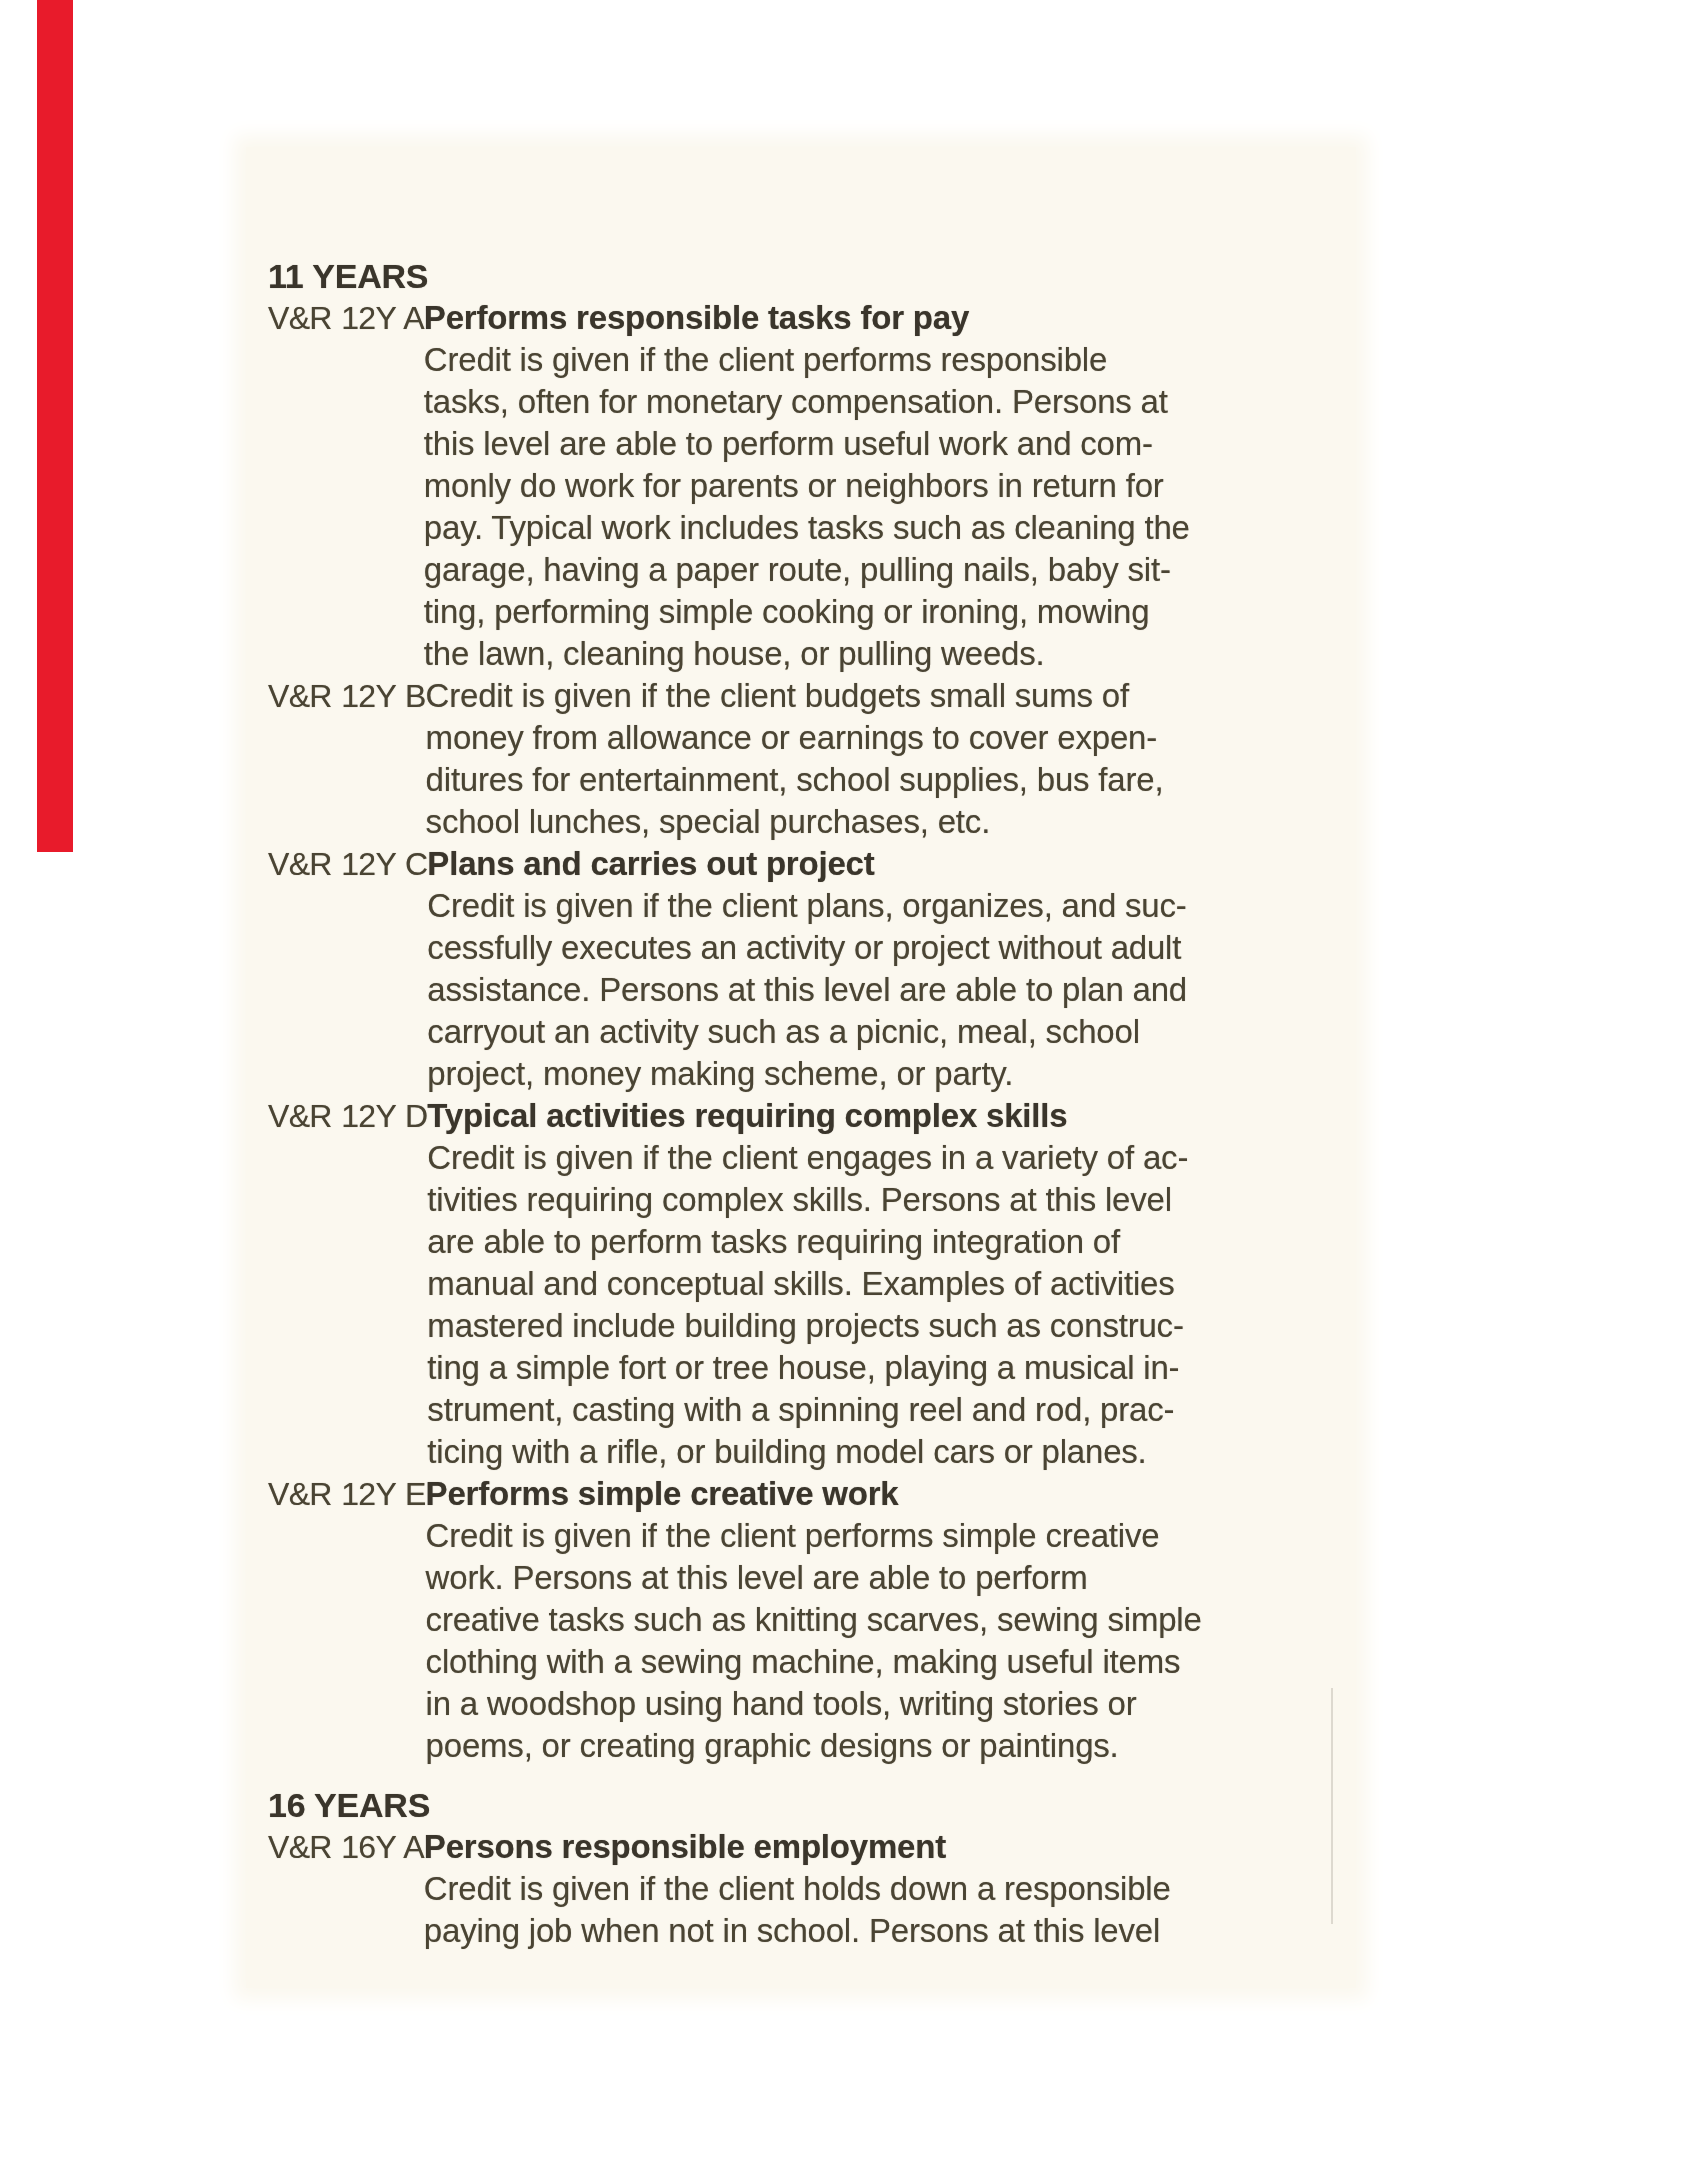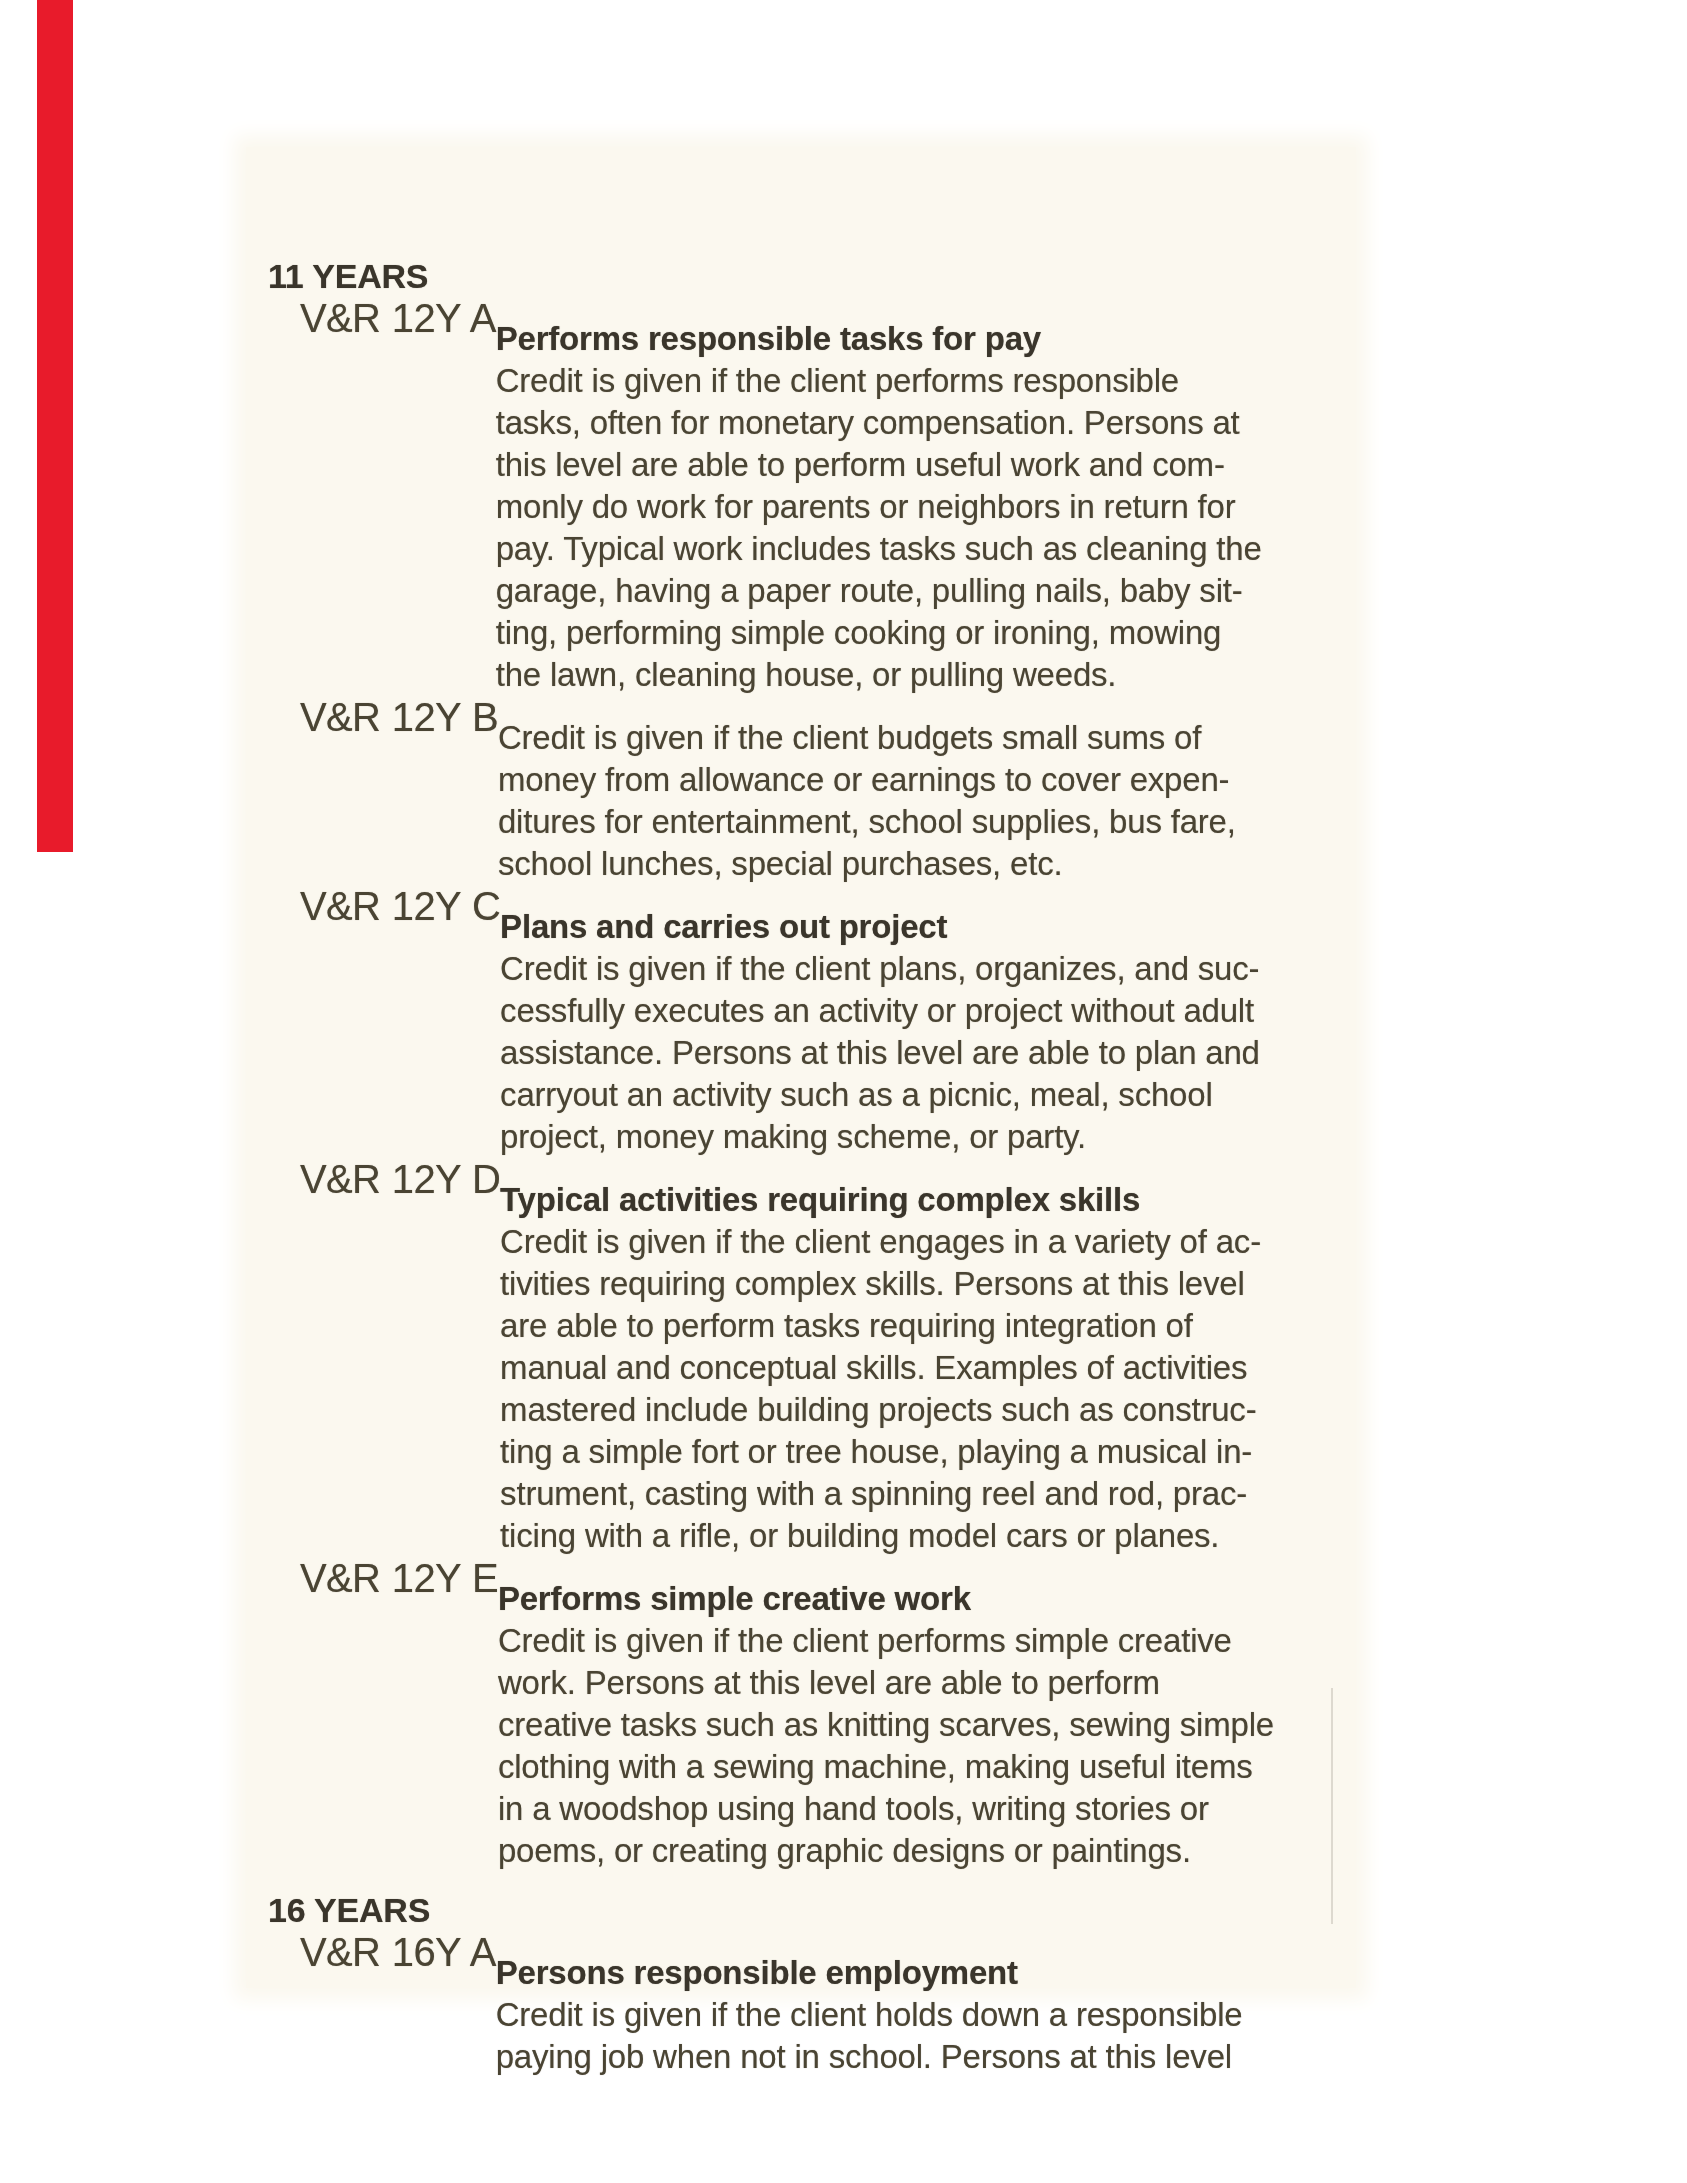--- a/index.html
+++ b/index.html
@@ -39,27 +39,26 @@
   .sec-heading{
     font-weight:bold;
     font-size:34px;
     color:#3a352b;
     text-shadow:0 0 0.9px rgba(58,53,43,0.55);
   }
   .sec-heading.second{margin-top:17px;}
   .item{display:flex;align-items:flex-start;}
   .code{
     flex:0 0 136px;
-    font-size:40px;
+    font-size:32px;
     letter-spacing:-0.7px;
     word-spacing:1.3px;
     white-space:nowrap;
-    margin-left:32px;
   }
-  .item-content{flex:1 1 auto;margin-top:21px;}
+  .item-content{flex:1 1 auto;}
   .title{
     font-weight:bold;
     color:#3a352b;
     text-shadow:0 0 0.9px rgba(58,53,43,0.55);
   }
   .body{white-space:pre-line;}
 </style>
 </head>
 <body>
 

